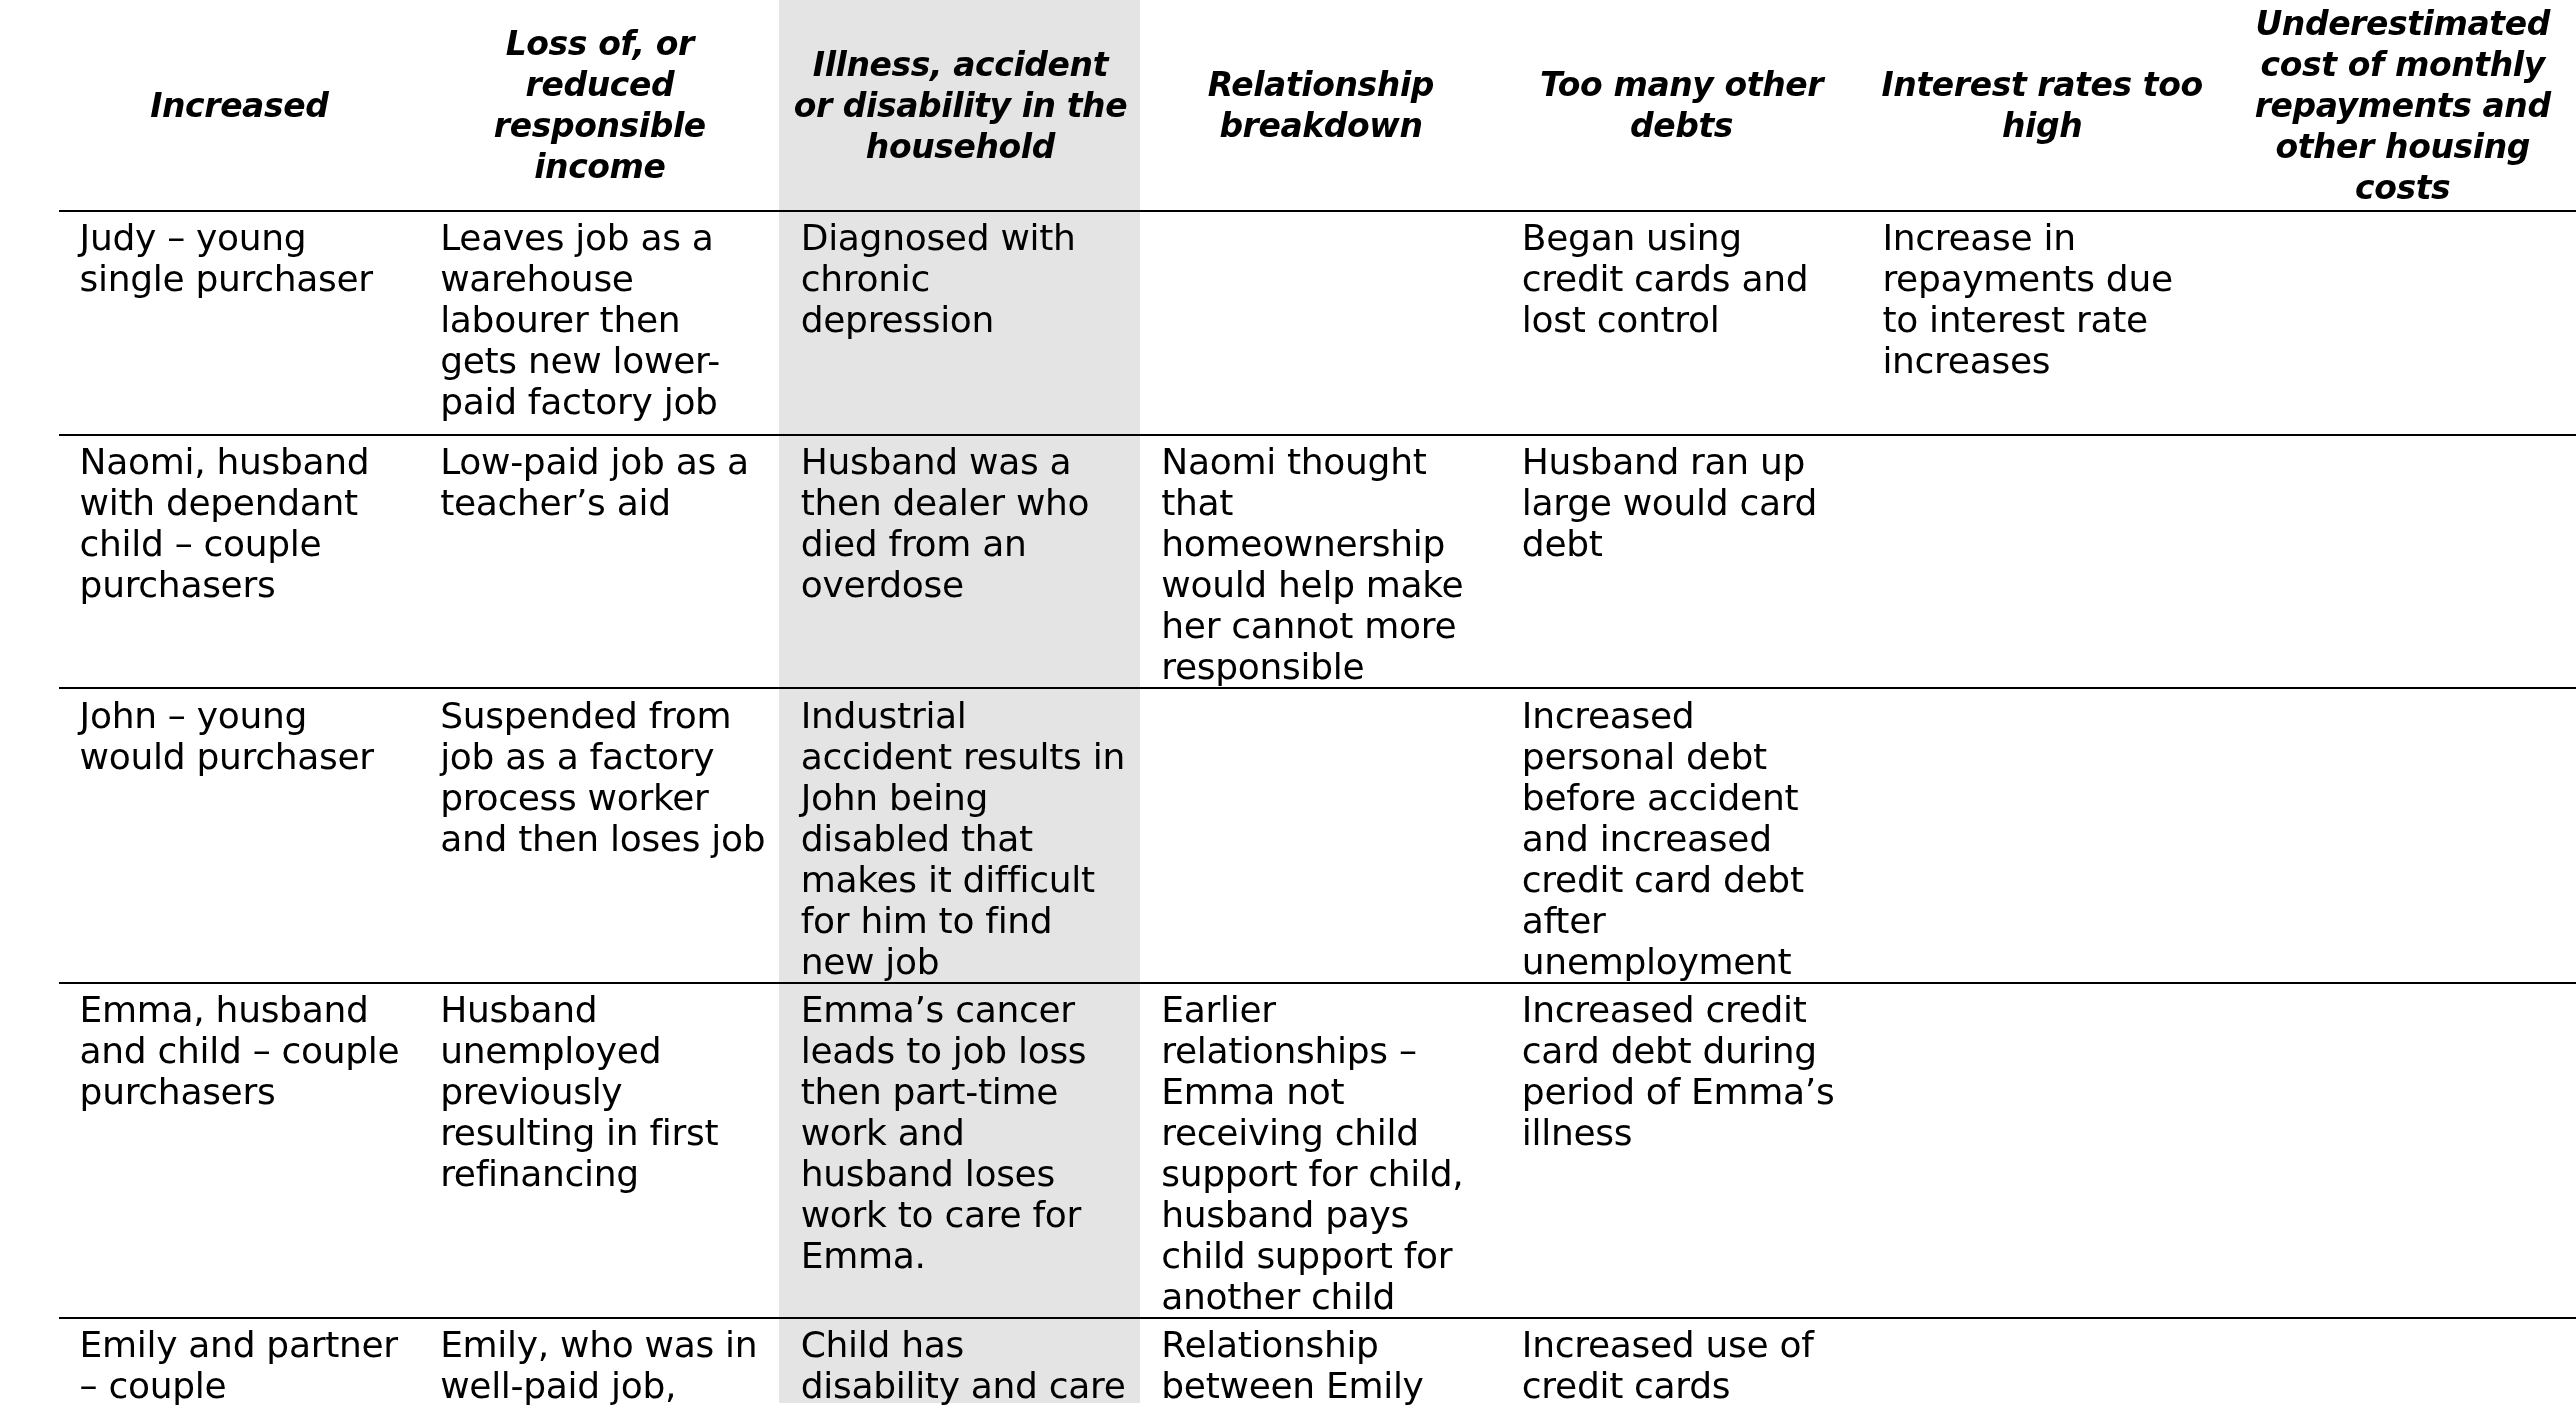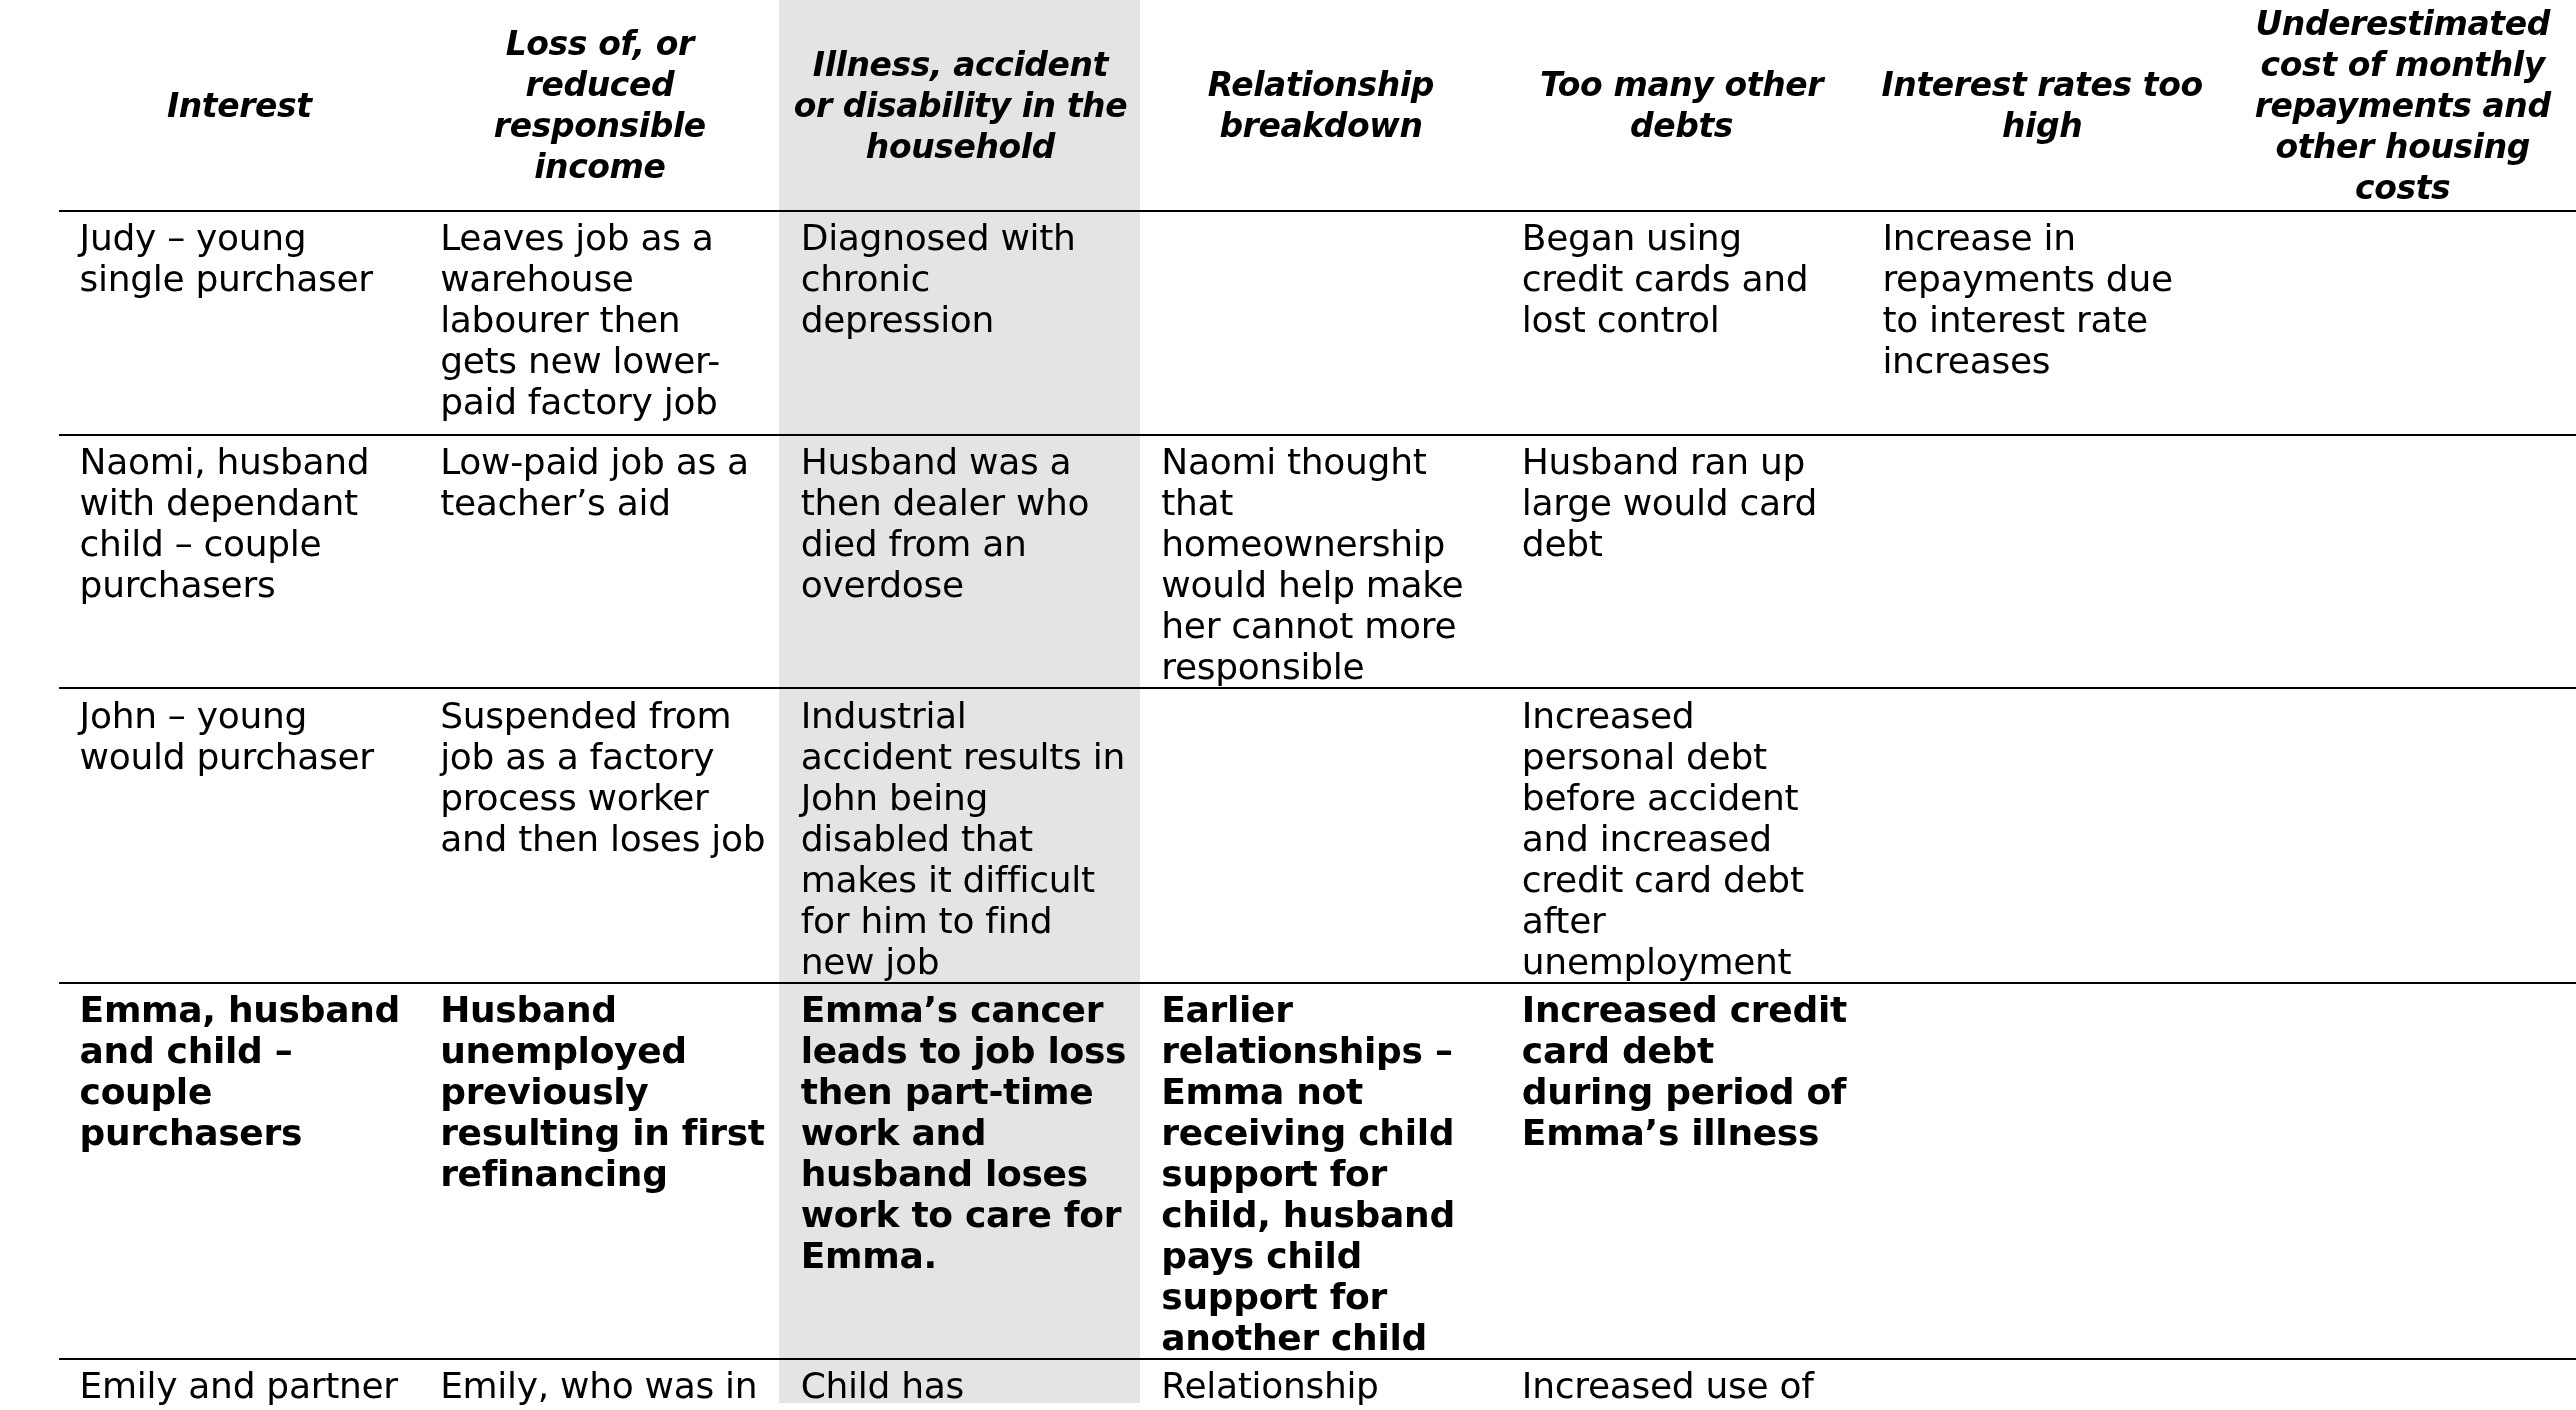--- a/index.html
+++ b/index.html
@@ -51,41 +51,41 @@
       font-size: 36px;
       line-height: 41px;
       vertical-align: top;
       text-align: left;
       border-bottom: 2.6px solid #000;
       letter-spacing: -0.3px;
     }
     tr.r1 td { height: 217px; }
     tr.r2 td { height: 217px; }
     tr.r3 td { height: 258px; }
-    tr.r4 td { height: 299px; font-weight: bold; }
+    tr.r4 td { height: 299px; }
     tr.r5 td { height: 176px; }
   </style>
 </head>
 <body>
 
 <div class="shade-col"></div>
 
 <table class="grid">
   <colgroup>
     <col>
       <col>
       <col>
       <col>
       <col>
       <col>
       <col>
   </colgroup>
   <thead>
     <tr>
-      <th>Interest</th>
+      <th>Increased</th>
       <th>Loss of, or reduced responsible income</th>
       <th>Illness, accident or disability in the household</th>
       <th>Relationship breakdown</th>
       <th>Too many other debts</th>
       <th>Interest rates too high</th>
       <th>Underestimated cost of monthly repayments and other housing costs</th>
     </tr>
   </thead>
   <tbody>
     <tr class="r1">

